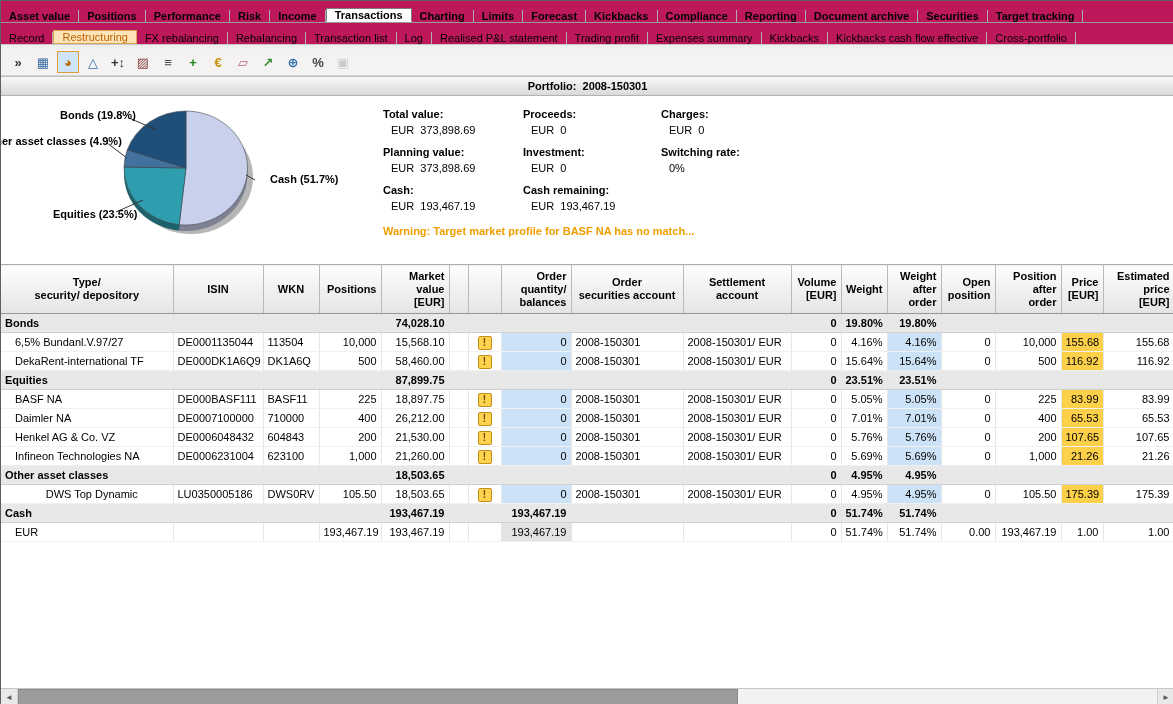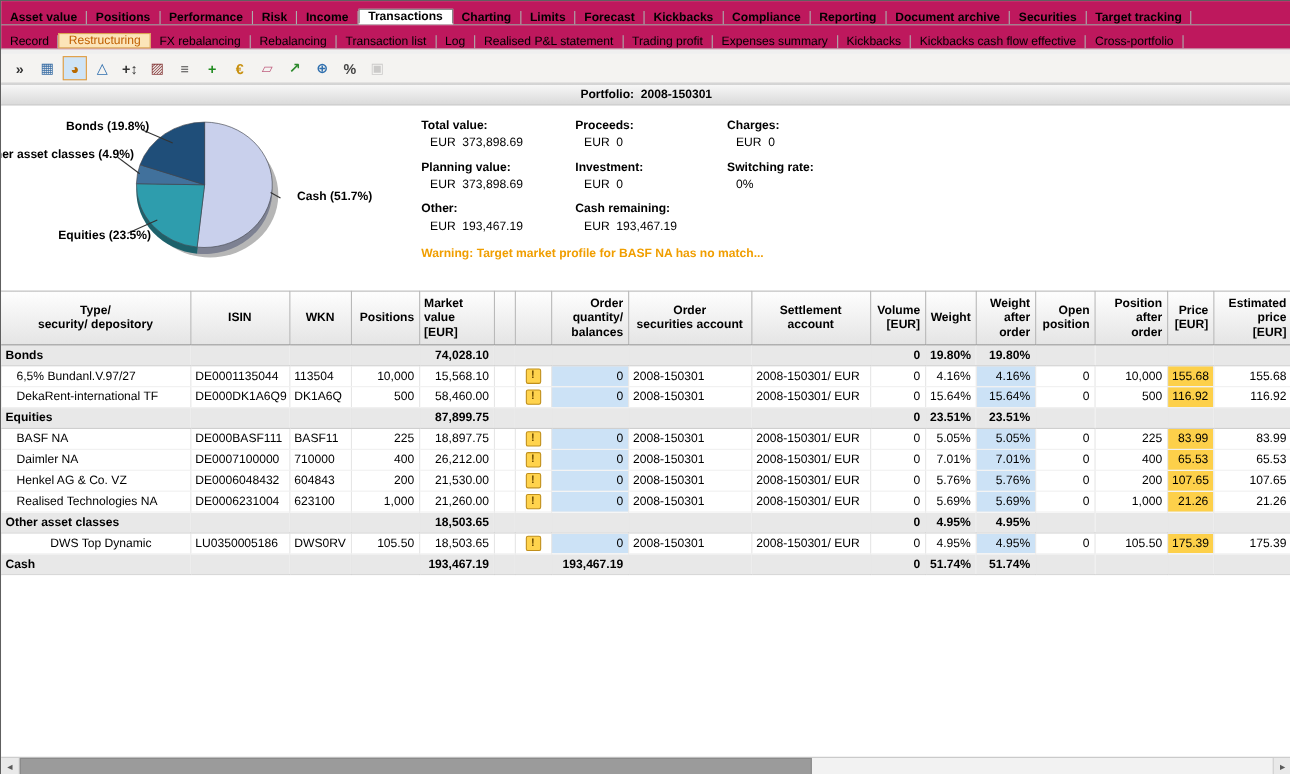--- a/index.html
+++ b/index.html
@@ -158,21 +158,21 @@
           </div>
           <div>
             <div class="s-label">Investment:</div>
             <div class="s-value">EUR  0</div>
           </div>
           <div>
             <div class="s-label">Switching rate:</div>
             <div class="s-value">0%</div>
           </div>
           <div>
-            <div class="s-label">Other:</div>
+            <div class="s-label">Cash:</div>
             <div class="s-value">EUR  193,467.19</div>
           </div>
           <div>
             <div class="s-label">Cash remaining:</div>
             <div class="s-value">EUR  193,467.19</div>
           </div>
         </div>
       <div class="warning">Warning: Target market profile for BASF NA has no match...</div>
     </div>
   </div>
@@ -198,21 +198,21 @@
           <col style="width: 42px;">
           <col style="width: 71px;">
         </colgroup>
         <thead>
           <tr>
             <th style="text-align: center;">Type/
 security/ depository</th>
             <th style="text-align: center;">ISIN</th>
             <th style="text-align: center;">WKN</th>
             <th style="text-align: right;">Positions</th>
-            <th style="text-align: left;">Market
+            <th style="text-align: right;">Market
 value
 [EUR]</th>
             <th style="text-align: center;"></th>
             <th style="text-align: center;"></th>
             <th style="text-align: right;">Order
 quantity/
 balances</th>
             <th style="text-align: center;">Order
 securities account</th>
             <th style="text-align: center;">Settlement
@@ -363,21 +363,21 @@
             <td style="text-align: left;">2008-150301/ EUR</td>
             <td style="text-align: right;">0</td>
             <td style="text-align: right;">5.76%</td>
             <td class="hl-blue" style="text-align: right;">5.76%</td>
             <td style="text-align: right;">0</td>
             <td style="text-align: right;">200</td>
             <td class="hl-gold" style="text-align: right;">107.65</td>
             <td style="text-align: right;">107.65</td>
           </tr>
           <tr>
-            <td class="indent" style="text-align: left;">Realised Technologies NA</td>
+            <td class="indent" style="text-align: left;">Infineon Technologies NA</td>
             <td style="text-align: left;">DE0006231004</td>
             <td style="text-align: left;">623100</td>
             <td style="text-align: right;">1,000</td>
             <td style="text-align: right;">21,260.00</td>
             <td style="text-align: center;"></td>
             <td style="text-align: center;"><span class="warn-badge">!</span></td>
             <td class="hl-blue" style="text-align: right;">0</td>
             <td style="text-align: left;">2008-150301</td>
             <td style="text-align: left;">2008-150301/ EUR</td>
             <td style="text-align: right;">0</td>
@@ -438,20 +438,39 @@
             <td style="text-align: left;"></td>
             <td style="text-align: left;"></td>
             <td style="text-align: right;">0</td>
             <td style="text-align: right;">51.74%</td>
             <td style="text-align: right;">51.74%</td>
             <td style="text-align: right;"></td>
             <td style="text-align: right;"></td>
             <td style="text-align: right;"></td>
             <td style="text-align: right;"></td>
           </tr>
+          <tr>
+            <td class="indent" style="text-align: left;">EUR</td>
+            <td style="text-align: left;"></td>
+            <td style="text-align: left;"></td>
+            <td style="text-align: right;">193,467.19</td>
+            <td style="text-align: right;">193,467.19</td>
+            <td style="text-align: center;"></td>
+            <td style="text-align: center;"></td>
+            <td class="cell-gray" style="text-align: right;">193,467.19</td>
+            <td style="text-align: left;"></td>
+            <td style="text-align: left;"></td>
+            <td style="text-align: right;">0</td>
+            <td style="text-align: right;">51.74%</td>
+            <td style="text-align: right;">51.74%</td>
+            <td style="text-align: right;">0.00</td>
+            <td style="text-align: right;">193,467.19</td>
+            <td style="text-align: right;">1.00</td>
+            <td style="text-align: right;">1.00</td>
+          </tr>
         </tbody>
       </table>
   </div>
 
   <div class="filler"></div>
 
   <div class="hscroll">
     <div class="hs-btn">◄</div>
     <div class="hs-track">
       <div class="hs-thumb"></div>

